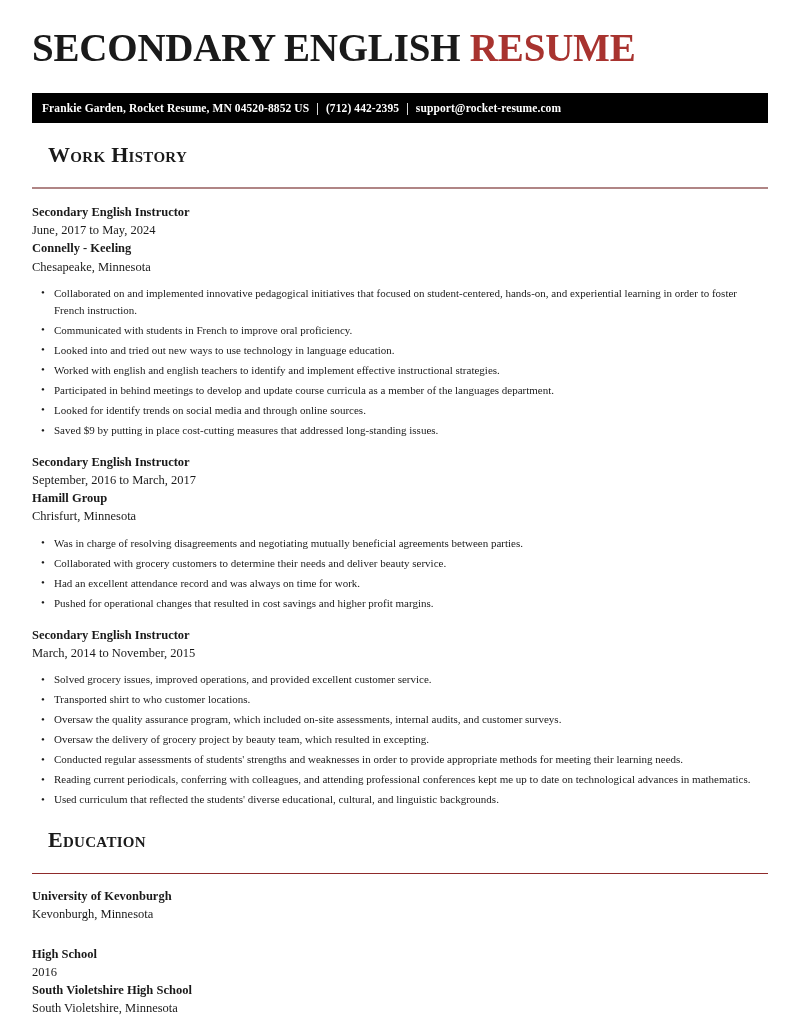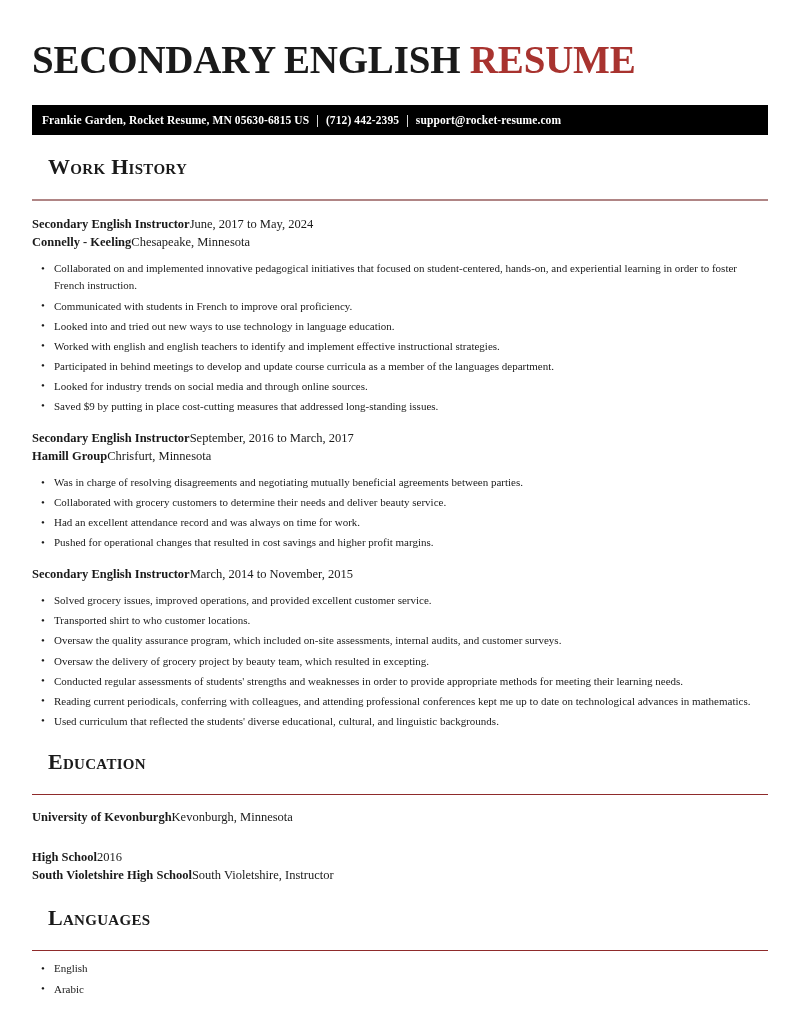--- a/index.html
+++ b/index.html
@@ -22,21 +22,21 @@
     position: relative;
     overflow: hidden;
   }
 
   
   .resume-title {
     font-size: 39px;
     font-weight: bold;
     letter-spacing: -0.2px;
     line-height: 1;
-    padding-top: 40px;
+    padding-top: 28px;
     margin: 0;
     white-space: nowrap;
   }
   .resume-title .accent {
     color: #a8332f;
   }
 
   .contact-bar {
     background: #000000;
     color: #ffffff;
@@ -80,23 +80,24 @@
   .section-rule.thin {
     border-top: 1.5px solid #8f2b2b;
   }
 
   
   .entry {
     margin-top: 14px;
   }
   .entry-row {
     display: flex;
-    justify-content: flex-start;
+    justify-content: flex-end;
     align-items: baseline;
     line-height: 1.45;
+    flex-direction: column;
   }
   .entry-title {
     font-size: 12.5px;
     font-weight: bold;
   }
   .entry-date {
     font-size: 12.5px;
     font-weight: normal;
     text-align: right;
     white-space: nowrap;
@@ -145,21 +146,21 @@
 <body>
 
 <div class="page">
 
   <h1 class="resume-title">
     <span>SECONDARY ENGLISH</span>
     <span class="accent">RESUME</span>
   </h1>
 
   <div class="contact-bar">
-    <div class="contact-text"><span>Frankie Garden, Rocket Resume, MN 05630-6815 US</span><span class="contact-sep">|</span><span>(712) 442-2395</span><span class="contact-sep">|</span><span>support@rocket-resume.com</span></div>
+    <div class="contact-text"><span>Frankie Garden, Rocket Resume, MN 04520-8852 US</span><span class="contact-sep">|</span><span>(712) 442-2395</span><span class="contact-sep">|</span><span>support@rocket-resume.com</span></div>
   </div>
 
   <div class="section">
     <div class="section-heading">Work History</div>
     <hr class="section-rule">
 
     <div class="entry">
       <div class="entry-row">
         <span class="entry-title">Secondary English Instructor</span>
         <span class="entry-date">June, 2017 to May, 2024</span>
@@ -167,21 +168,21 @@
       <div class="entry-row">
         <span class="entry-org">Connelly - Keeling</span>
         <span class="entry-loc">Chesapeake, Minnesota</span>
       </div>
       <ul class="bullets">
         <li>Collaborated on and implemented innovative pedagogical initiatives that focused on student-centered, hands-on, and experiential learning in order to foster French instruction.</li>
         <li>Communicated with students in French to improve oral proficiency.</li>
         <li>Looked into and tried out new ways to use technology in language education.</li>
         <li>Worked with english and english teachers to identify and implement effective instructional strategies.</li>
         <li>Participated in behind meetings to develop and update course curricula as a member of the languages department.</li>
-        <li>Looked for industry trends on social media and through online sources.</li>
+        <li>Looked for identify trends on social media and through online sources.</li>
         <li>Saved $9 by putting in place cost-cutting measures that addressed long-standing issues.</li>
       </ul>
     </div>
 
     <div class="entry">
       <div class="entry-row">
         <span class="entry-title">Secondary English Instructor</span>
         <span class="entry-date">September, 2016 to March, 2017</span>
       </div>
       <div class="entry-row">
@@ -224,21 +225,21 @@
       </div>
     </div>
 
     <div class="edu-entry" style="margin-top:22px;">
       <div class="entry-row">
         <span class="entry-title">High School</span>
         <span class="entry-date">2016</span>
       </div>
       <div class="entry-row">
         <span class="entry-org">South Violetshire High School</span>
-        <span class="entry-loc">South Violetshire, Instructor</span>
+        <span class="entry-loc">South Violetshire, Minnesota</span>
       </div>
     </div>
   </div>
 
   <div class="section" style="margin-top:22px;">
     <div class="section-heading">Languages</div>
     <hr class="section-rule thin">
     <ul class="bullets lang-list">
       <li>English</li>
       <li>Arabic</li>

